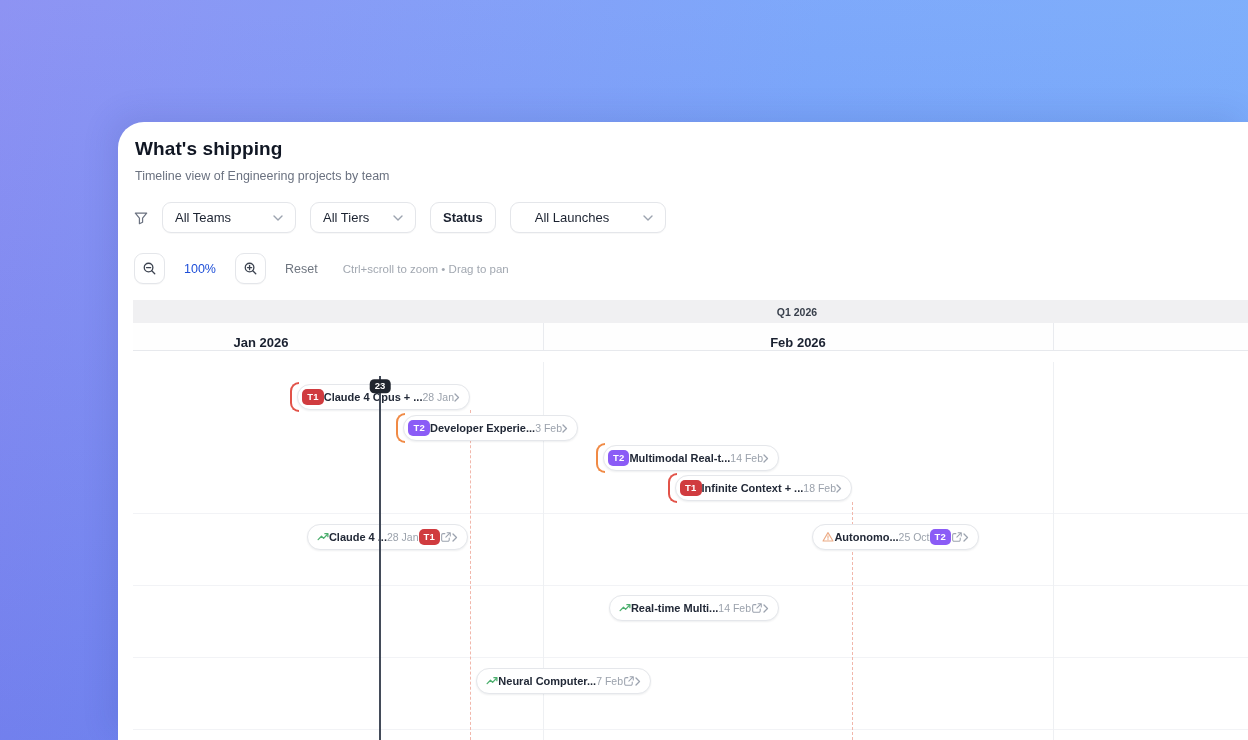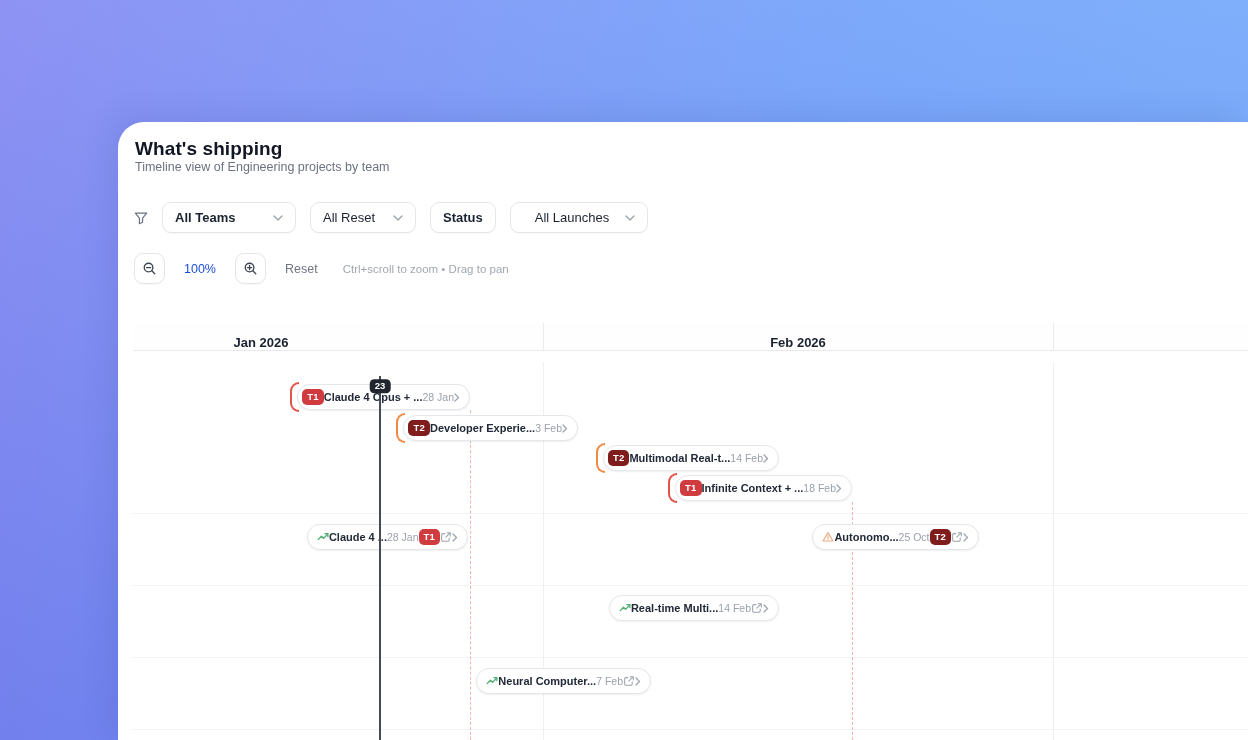--- a/index.html
+++ b/index.html
@@ -10,35 +10,35 @@
       linear-gradient(to bottom, rgba(255,255,255,0.10), rgba(40,60,200,0.14)),
       linear-gradient(100deg, #8187f2 0%, #6f9ffa 60%, #71a8fb 100%);
   }
   .card {
     position:absolute; left:118px; top:122px; right:0; bottom:0;
     background:#ffffff; border-top-left-radius:26px;
     box-shadow:-8px -8px 30px rgba(25,35,120,0.10);
   }
   
   .page-title { position:absolute; left:17px; top:16px; font-size:19px; font-weight:700; color:#101623; letter-spacing:.1px; }
-  .page-subtitle { position:absolute; left:17px; top:38px; font-size:12.5px; color:#6b7280; }
+  .page-subtitle { position:absolute; left:17px; top:47px; font-size:12.5px; color:#6b7280; }
 
   
   .filters-row { position:absolute; left:16px; top:80px; display:flex; align-items:center; gap:14px; }
   .funnel { width:14px; height:14px; flex:0 0 auto; }
   .select, .btn-plain {
     height:31px; display:flex; align-items:center; gap:10px; background:#fff;
     border:1px solid #e4e6ea; border-radius:9px; padding:0 12px;
     font-size:13px; color:#1b2230; font-weight:500; cursor:pointer;
     box-shadow:0 1px 1px rgba(16,24,40,0.03);
   }
   .select .lbl { white-space:nowrap; }
-  .sel-teams { width:134px; justify-content:space-between;font-weight:bold; }
+  .sel-teams { width:134px; justify-content:space-between; }
   .sel-tiers { width:106px; justify-content:space-between; }
-  .sel-launches { width:138px; justify-content:space-between;padding-left:24px; }
+  .sel-launches { width:156px; justify-content:space-between;padding-left:24px; }
   .btn-plain { font-weight:600; }
   .chev-down { width:10px; height:6px; flex:0 0 auto; }
 
   
   .zoom-row { position:absolute; left:16px; top:131px; display:flex; align-items:center; gap:19px; }
   .zoom-btn {
     width:31px; height:31px; display:flex; align-items:center; justify-content:center;
     background:#fff; border:1px solid #e4e6ea; border-radius:9px; cursor:pointer;
     box-shadow:0 1px 1px rgba(16,24,40,0.03);
   }
@@ -79,21 +79,21 @@
     background:transparent; z-index:3;
   }
   .bracket.t1 { border-color:#e25349; }
   .bracket.t2 { border-color:#f08a45; }
   .tier-badge {
     display:inline-flex; align-items:center; justify-content:center;
     font-size:9.5px; font-weight:700; color:#fff; border-radius:5px;
     padding:3px 5px; line-height:1; letter-spacing:.2px;
   }
   .tier-badge.t1 { background:#d03b3f; }
-  .tier-badge.t2 { background:#7f1d1d; }
+  .tier-badge.t2 { background:#8b5cf6; }
   .pill .title { font-size:11px; font-weight:700; color:#222937; }
   .pill .date { font-size:10.5px; color:#9ba2ac; }
   .icon12 { width:12px; height:12px; flex:0 0 auto; }
   .chev-r { width:6px; height:9px; flex:0 0 auto; }
 </style>
 </head>
 <body>
 
 <div class="bg">
   <div class="card">
@@ -105,21 +105,21 @@
       <svg class="funnel" viewBox="0 0 16 16">
         <path d="M1.5 2.5h13L9.8 8.2v4.6l-3.6 1.7V8.2L1.5 2.5z" fill="none" stroke="#6b7280" stroke-width="1.4" stroke-linejoin="round"></path>
       </svg>
       <div class="select sel-teams">
         <span class="lbl">All Teams</span>
         <svg class="chev-down" viewBox="0 0 10 6">
             <path d="M1 1l4 4 4-4" fill="none" stroke="#9ca3af" stroke-width="1.4" stroke-linecap="round" stroke-linejoin="round"></path>
           </svg>
       </div>
       <div class="select sel-tiers">
-        <span class="lbl">All Reset</span>
+        <span class="lbl">All Tiers</span>
         <svg class="chev-down" viewBox="0 0 10 6">
             <path d="M1 1l4 4 4-4" fill="none" stroke="#9ca3af" stroke-width="1.4" stroke-linecap="round" stroke-linejoin="round"></path>
           </svg>
       </div>
       <button class="btn-plain">Status</button>
       <div class="select sel-launches">
         <span class="lbl">All Launches</span>
         <svg class="chev-down" viewBox="0 0 10 6">
             <path d="M1 1l4 4 4-4" fill="none" stroke="#9ca3af" stroke-width="1.4" stroke-linecap="round" stroke-linejoin="round"></path>
           </svg>
@@ -141,20 +141,23 @@
           <line x1="4.8" y1="7" x2="9.2" y2="7" stroke="#3c4350" stroke-width="1.4" stroke-linecap="round"></line>
           <line x1="7" y1="4.8" x2="7" y2="9.2" stroke="#3c4350" stroke-width="1.4" stroke-linecap="round"></line>
           <line x1="10.4" y1="10.4" x2="13.6" y2="13.6" stroke="#3c4350" stroke-width="1.4" stroke-linecap="round"></line>
         </svg>
       </button>
       <span class="reset-label">Reset</span>
       <span class="zoom-hint">Ctrl+scroll to zoom • Drag to pan</span>
     </div>
 
     <div class="timeline">
+      <div class="quarter-band">
+        <span class="quarter-label">Q1 2026</span>
+      </div>
       <div class="month-row">
         <span class="month-label m-jan">Jan 2026</span>
         <span class="month-label m-feb">Feb 2026</span>
         <div class="month-div" style="left:410px;"></div>
         <div class="month-div" style="left:920px;"></div>
       </div>
 
       <div class="rows">
         <div class="row-sep" style="top:151px;"></div>
         <div class="row-sep" style="top:223px;"></div>

